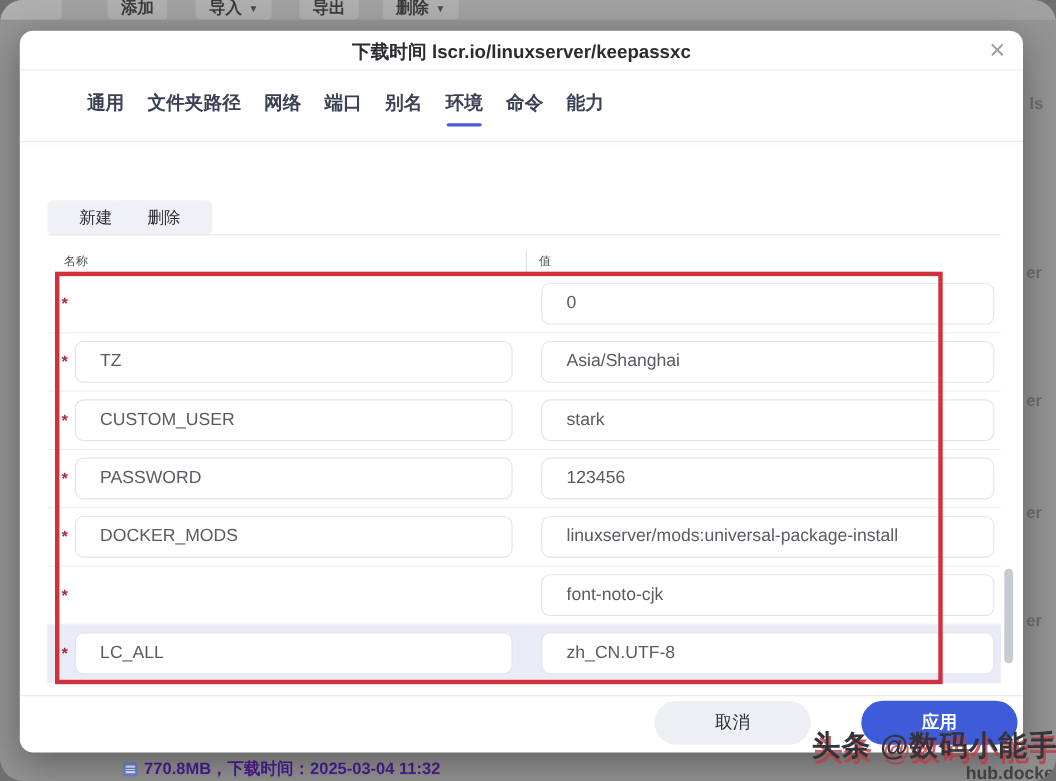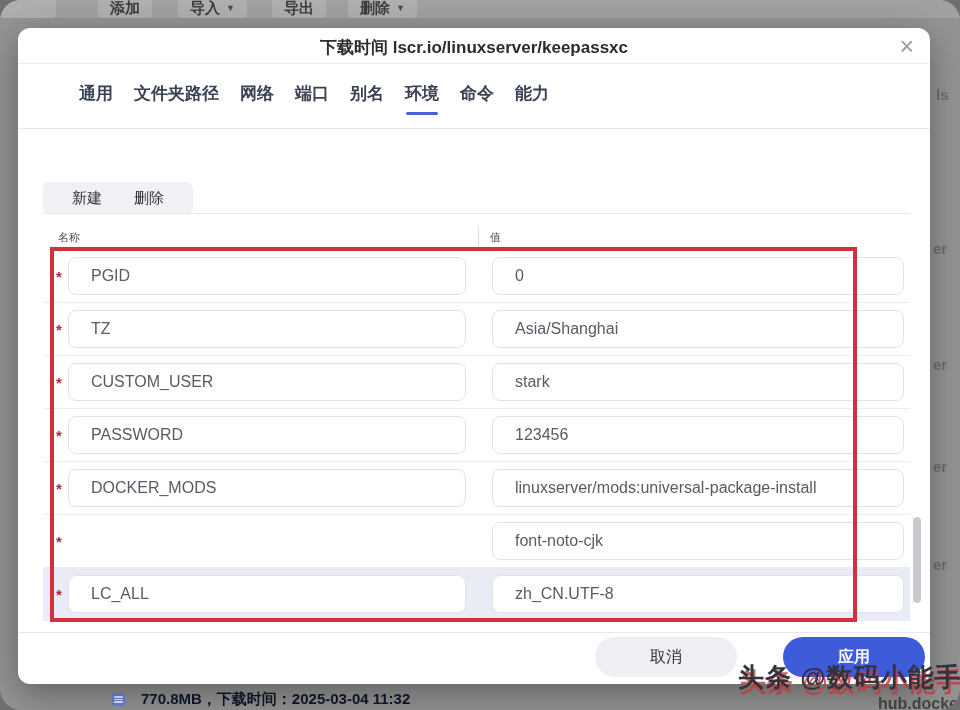--- a/index.html
+++ b/index.html
@@ -11,21 +11,21 @@
   
   .bg-toolbar{ position:absolute; left:0; top:0; width:960px; height:18px;
                background:#a1a1a1; overflow:hidden; }
   .bg-tool-btn{ position:absolute; top:0; height:18px; background:#afafaf;
                 border-radius:0 0 4px 4px; color:#3c3c3c; font-size:15px; font-weight:700;
                 display:flex; align-items:flex-start; justify-content:center; gap:6px;
                 padding:0 12px; line-height:16px; }
   .bg-caret{ font-size:9px; line-height:16px; color:#4a4a4a; }
   .bg-frag{ position:absolute; color:#6e6e6e; font-size:15px; font-weight:700; }
   .bg-status{ position:absolute; left:112px; top:690px; display:flex; align-items:center;
-              gap:16px; color:#0f172a; font-size:15px; font-weight:700;text-align:right; }
+              gap:6px; color:#4c1d95; font-size:15px; font-weight:700;text-align:right; }
   .list-icon{ width:13px; height:13px; border-radius:3px; background:#6d86d8;
               display:flex; flex-direction:column; justify-content:space-evenly; padding:2px; }
   .list-icon i{ display:block; height:1.5px; background:#e8edfb; border-radius:1px; }
   .bg-hub{ position:absolute; left:878px; top:695px; color:#474747; font-size:16px; font-weight:700; }
 
   
   .modal{ position:absolute; left:18px; top:28px; width:912px; height:656px;
           background:#fff; border-radius:12px; box-shadow:0 10px 35px rgba(0,0,0,.35); }
   .m-header{ position:absolute; left:0; top:0; width:100%; height:36px;
              border-bottom:1px solid #ececee; }
@@ -149,21 +149,20 @@
     <button class="btn-chip chip-del">删除</button>
     <div class="hr-under-chips"></div>
 
     <div class="col-head col-head-name">名称</div>
     <div class="col-head col-head-value">值</div>
     <div class="col-divider"></div>
 
     <div class="env-rows">
       <div class="env-row r0">
         <span class="req">*</span>
-        <input class="env-input inp-name" readonly="" value="PGID" style="">
         <input class="env-input inp-value" readonly="" value="0" style="">
       </div>
       <div class="env-row r1">
         <span class="req">*</span>
         <input class="env-input inp-value" readonly="" value="Asia/Shanghai" style="">
         <input class="env-input inp-name" readonly="" value="TZ" style="">
       </div>
       <div class="env-row r2">
         <span class="req">*</span>
         <input class="env-input inp-value" readonly="" value="stark" style="">

